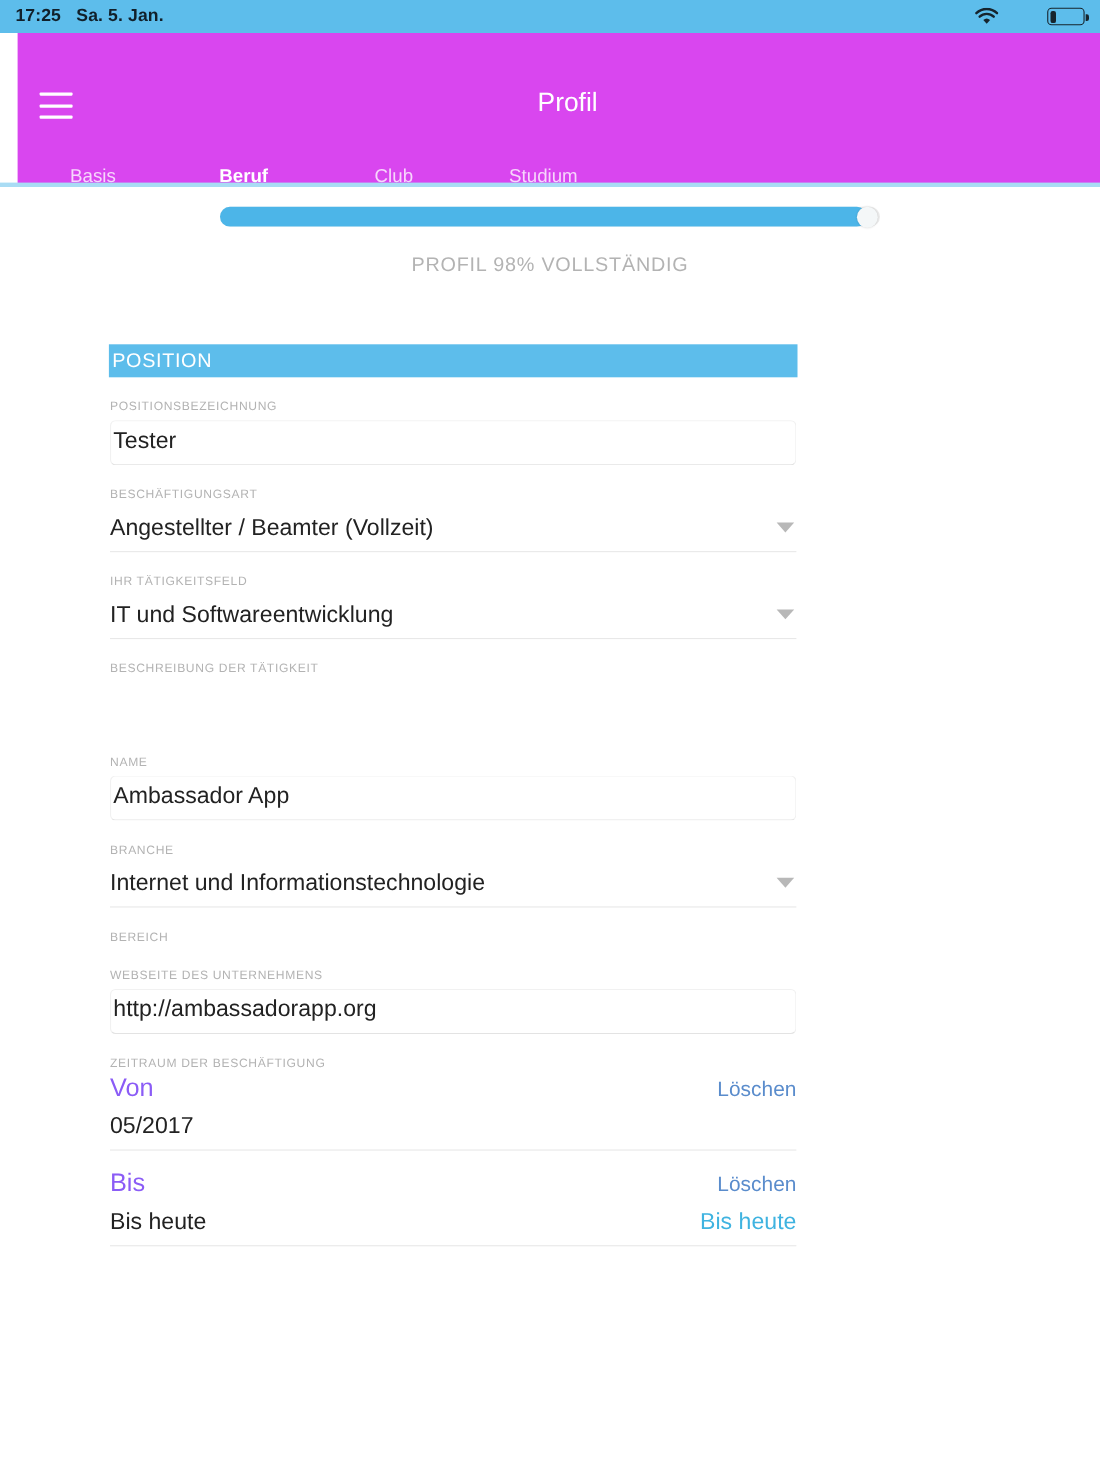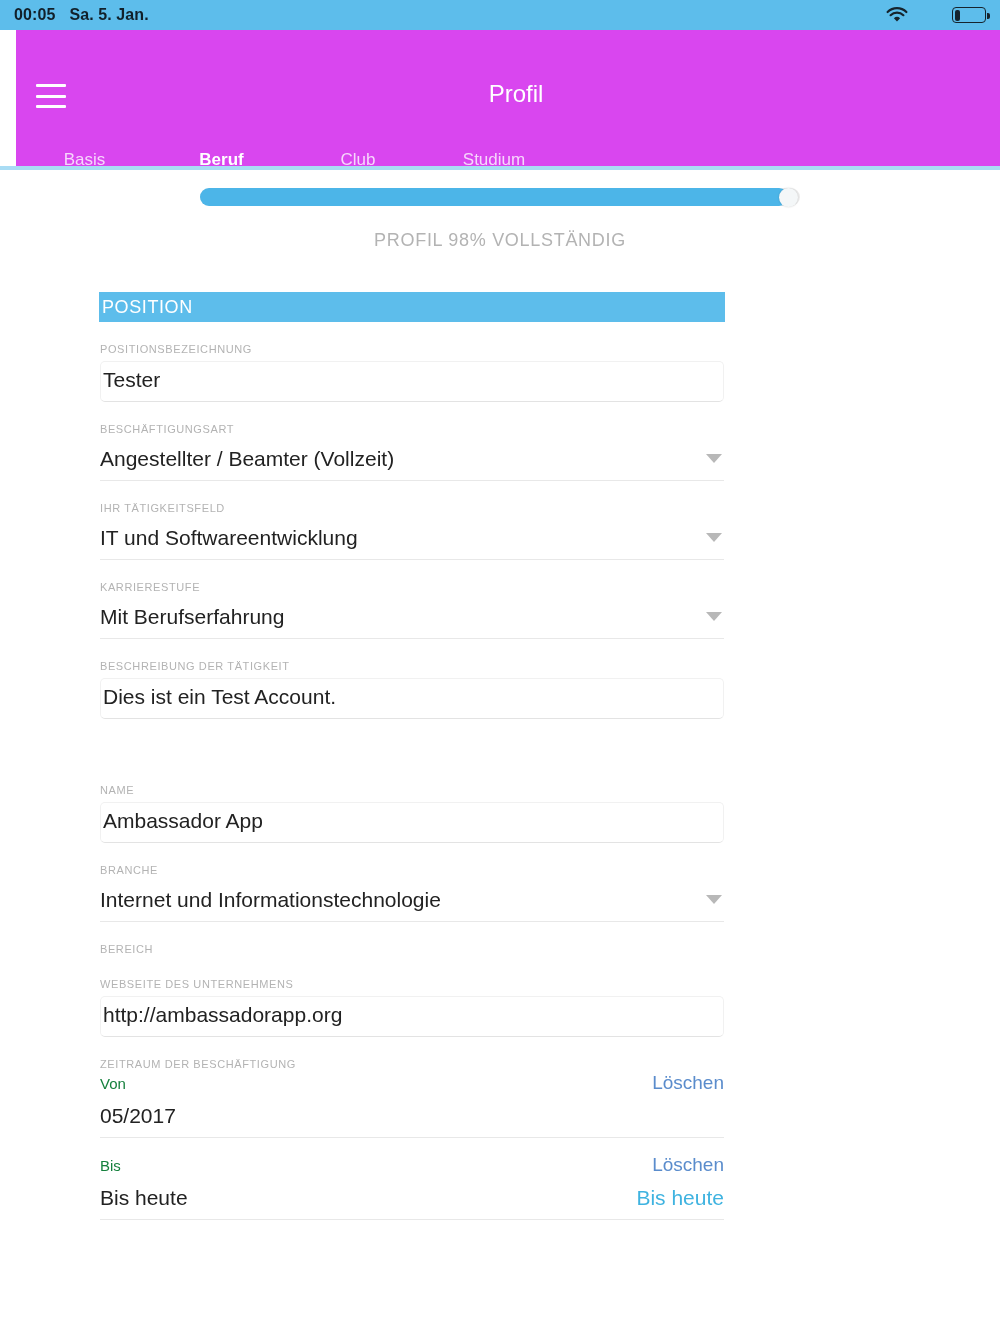--- a/index.html
+++ b/index.html
@@ -86,21 +86,21 @@
     position: absolute; top: -0.5px; left: calc(98% - 9px);
     width: 19px; height: 19px; border-radius: 50%;
     background: #f4f7f8; box-shadow: 0 0 2px rgba(0,0,0,0.18);
   }
   .progress-label {
     position: absolute; top: 230px; left: 0; width: 1000px; text-align: center;
     color: #b3b3b3; font-size: 18px; letter-spacing: 0.7px;
   }
 
   
-  .content { position: absolute; top: 292px; left: 0; width: 824px; }
+  .content { position: absolute; top: 313px; left: 0; width: 824px; }
   .section-header {
     margin: 0 99px; height: 30px; background: #5dbdeb;
     color: #ffffff; font-size: 18px; letter-spacing: 0.6px;
     display: flex; align-items: center; padding-left: 3px;
   }
   .fields { margin: 0 100px; }
 
   .field { position: relative; }
   .field-label {
     color: #b3b3b3; font-size: 11px; letter-spacing: 0.6px;
@@ -120,38 +120,38 @@
     position: absolute; right: 2px; top: 50%; margin-top: -3px;
     width: 0; height: 0;
     border-left: 8px solid transparent; border-right: 8px solid transparent;
     border-top: 9px solid #b8b8b8;
   }
   .empty-field .field-label { padding-bottom: 2px; }
 
   .row-head {
     display: flex; align-items: baseline; justify-content: space-between;
   }
-  .sub-label { color: #15803d; font-size: 15px; }
+  .sub-label { color: #8b5cf6; font-size: 23px; }
   .link-del { color: #5a8ccc; font-size: 19px; cursor: pointer; }
   .row-value {
     display: flex; align-items: baseline; justify-content: space-between;
     padding: 10px 0 9px 0; border-bottom: 1px solid #e8e8e8;
   }
   .row-value .val { color: #222222; font-size: 21px; }
   .link-today { color: #3fb3e0; font-size: 21px; cursor: pointer; }
   .spacer-section { height: 44px; }
 </style>
 </head>
 <body>
 
 <div class="screen">
 
   <div class="statusbar">
     <div class="sb-left">
-      <span>00:05</span>
+      <span>17:25</span>
       <span>Sa. 5. Jan.</span>
     </div>
     <div class="sb-right">
       <span class="wifi-icon">
         <svg width="22" height="16" viewBox="0 0 22 16">
           <path d="M11 14.6 L7.9 11.2 A4.6 4.6 0 0 1 14.1 11.2 Z" fill="#16242d"></path>
           <path d="M4.6 8.2 A9.2 9.2 0 0 1 17.4 8.2" stroke="#16242d" stroke-width="2.2" fill="none" stroke-linecap="round"></path>
           <path d="M1.6 5.0 A13.4 13.4 0 0 1 20.4 5.0" stroke="#16242d" stroke-width="2.2" fill="none" stroke-linecap="round"></path>
         </svg>
       </span>
@@ -211,29 +211,23 @@
         <div class="field-value value-line">Angestellter / Beamter (Vollzeit)</div>
         <span class="caret" style="top:auto;bottom:18px;margin-top:0;"></span>
       </div>
 
       <div class="field dropdown">
         <div class="field-label">IHR TÄTIGKEITSFELD</div>
         <div class="field-value value-line">IT und Softwareentwicklung</div>
         <span class="caret" style="top:auto;bottom:18px;margin-top:0;"></span>
       </div>
 
-      <div class="field dropdown">
-        <div class="field-label">KARRIERESTUFE</div>
-        <div class="field-value value-line">Mit Berufserfahrung</div>
-        <span class="caret" style="top:auto;bottom:18px;margin-top:0;"></span>
-      </div>
 
       <div class="field">
         <div class="field-label">BESCHREIBUNG DER TÄTIGKEIT</div>
-        <div class="field-value value-input">Dies ist ein Test Account.</div>
       </div>
 
     </div>
 
     <div class="spacer-section"></div>
 
     <div class="fields">
 
       <div class="field">
         <div class="field-label">NAME</div>

